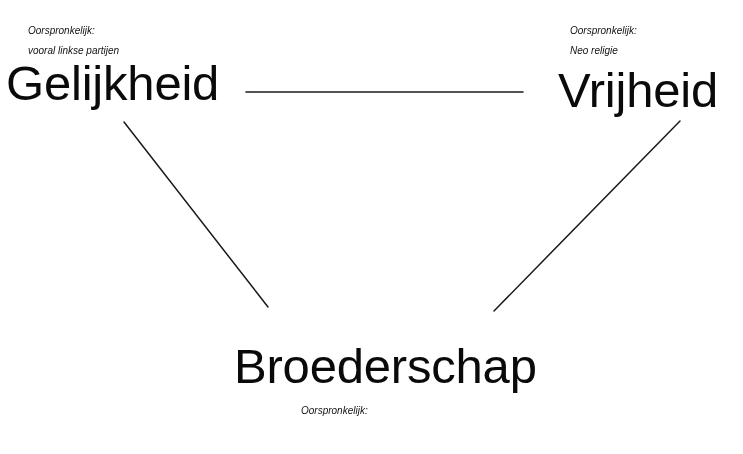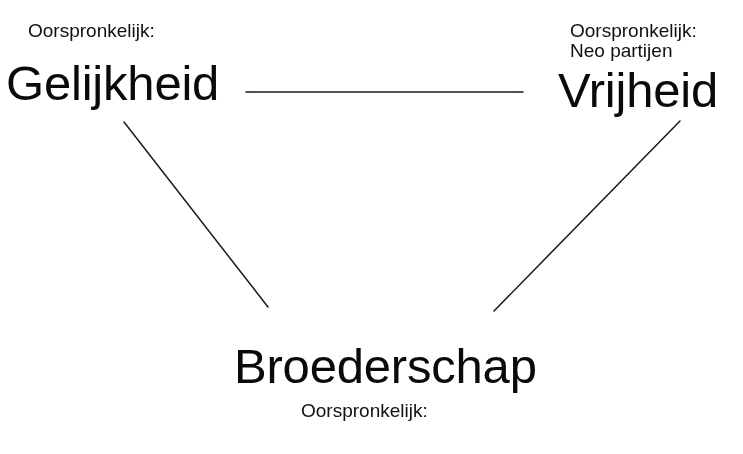--- a/index.html
+++ b/index.html
@@ -34,25 +34,26 @@
     font-size: 49px;
     font-weight: 400;
     line-height: 1;
     color: #0a0a0a;
     white-space: nowrap;
     letter-spacing: -0.2px;
   }
   .node-sub {
     position: absolute;
     font-family: "Liberation Sans", sans-serif;
-    font-size: 19px;
+    font-size: 10px;
     font-weight: 400;
     line-height: 20px;
     color: #111111;
     white-space: nowrap;
+    font-style: italic;
   }
   .node-sub span {
     display: block;
   }
 
   
   #sub-gelijkheid { left: 28px;  top: 21px; }
   #label-gelijkheid { left: 6px;   top: 59px; }
 
   
@@ -69,26 +70,27 @@
 <div id="canvas">
 
   <svg class="lines-layer" viewBox="0 0 743 454" width="743" height="454" xmlns="http://www.w3.org/2000/svg">
     <line x1="246" y1="92" x2="523" y2="92" stroke="#1a1a1a" stroke-width="1.6" stroke-linecap="round"></line>
     <line x1="124" y1="122" x2="268" y2="307" stroke="#1a1a1a" stroke-width="1.5" stroke-linecap="round"></line>
     <line x1="494" y1="311" x2="680" y2="121" stroke="#1a1a1a" stroke-width="1.5" stroke-linecap="round"></line>
   </svg>
 
   <div class="node-sub" id="sub-gelijkheid">
     <span>Oorspronkelijk:</span>
+    <span>vooral linkse partijen</span>
   </div>
   <div class="node-label" id="label-gelijkheid">Gelijkheid</div>
 
   <div class="node-sub" id="sub-vrijheid">
     <span>Oorspronkelijk:</span>
-    <span>Neo partijen</span>
+    <span>Neo religie</span>
   </div>
   <div class="node-label" id="label-broederschap">Broederschap</div>
 
   <div class="node-label" id="label-vrijheid">Vrijheid</div>
   <div class="node-sub" id="sub-broederschap">
     <span>Oorspronkelijk:</span>
   </div>
 
 </div>
 

